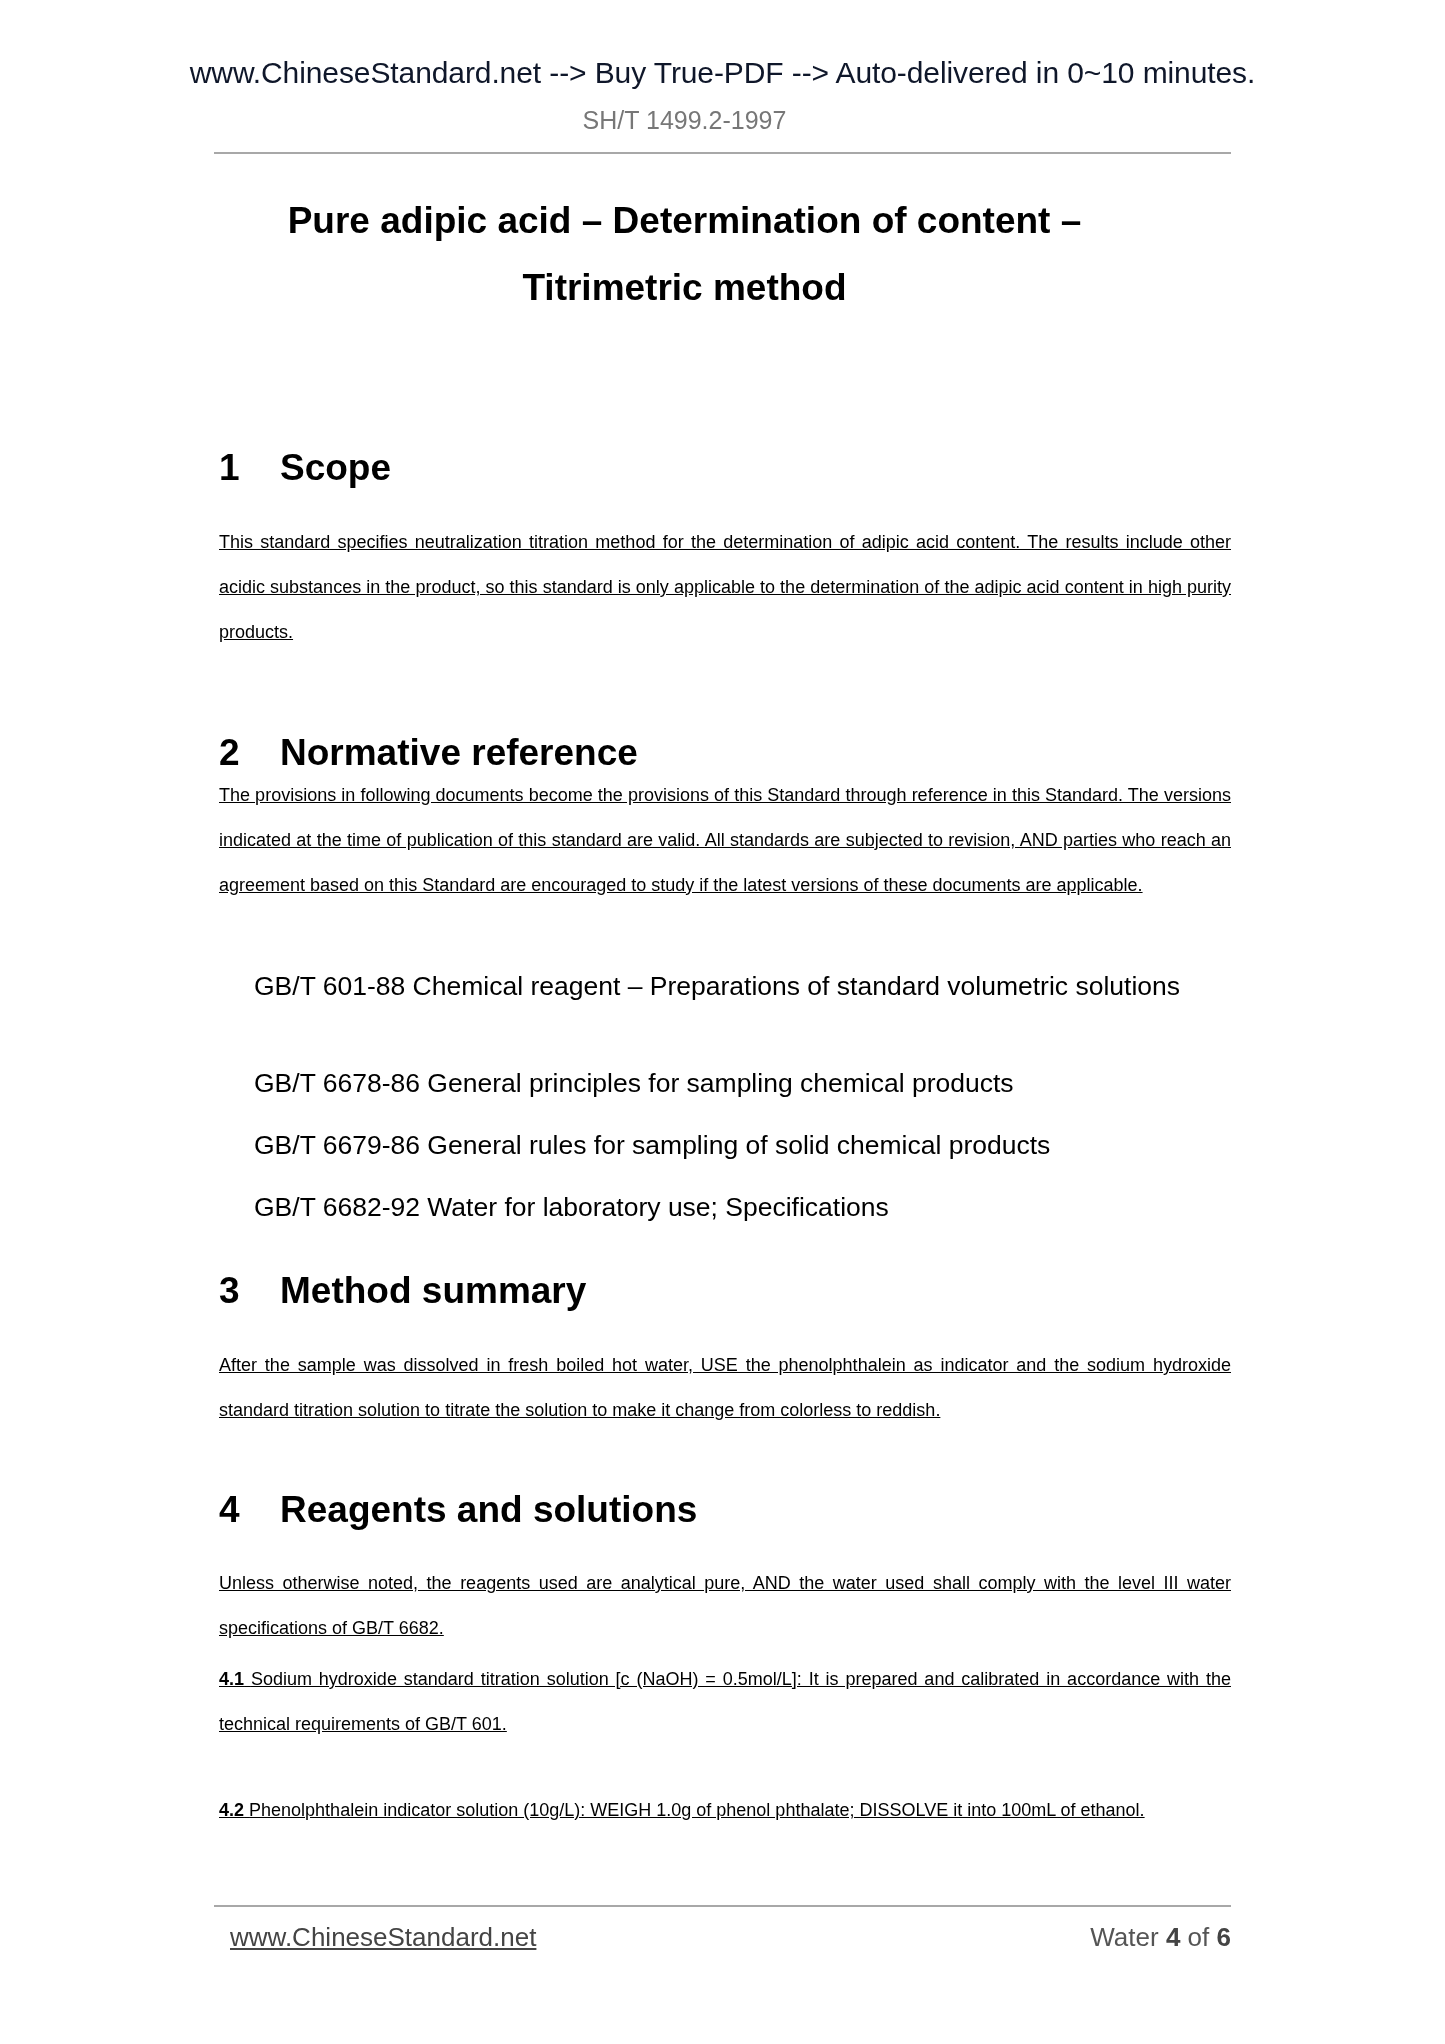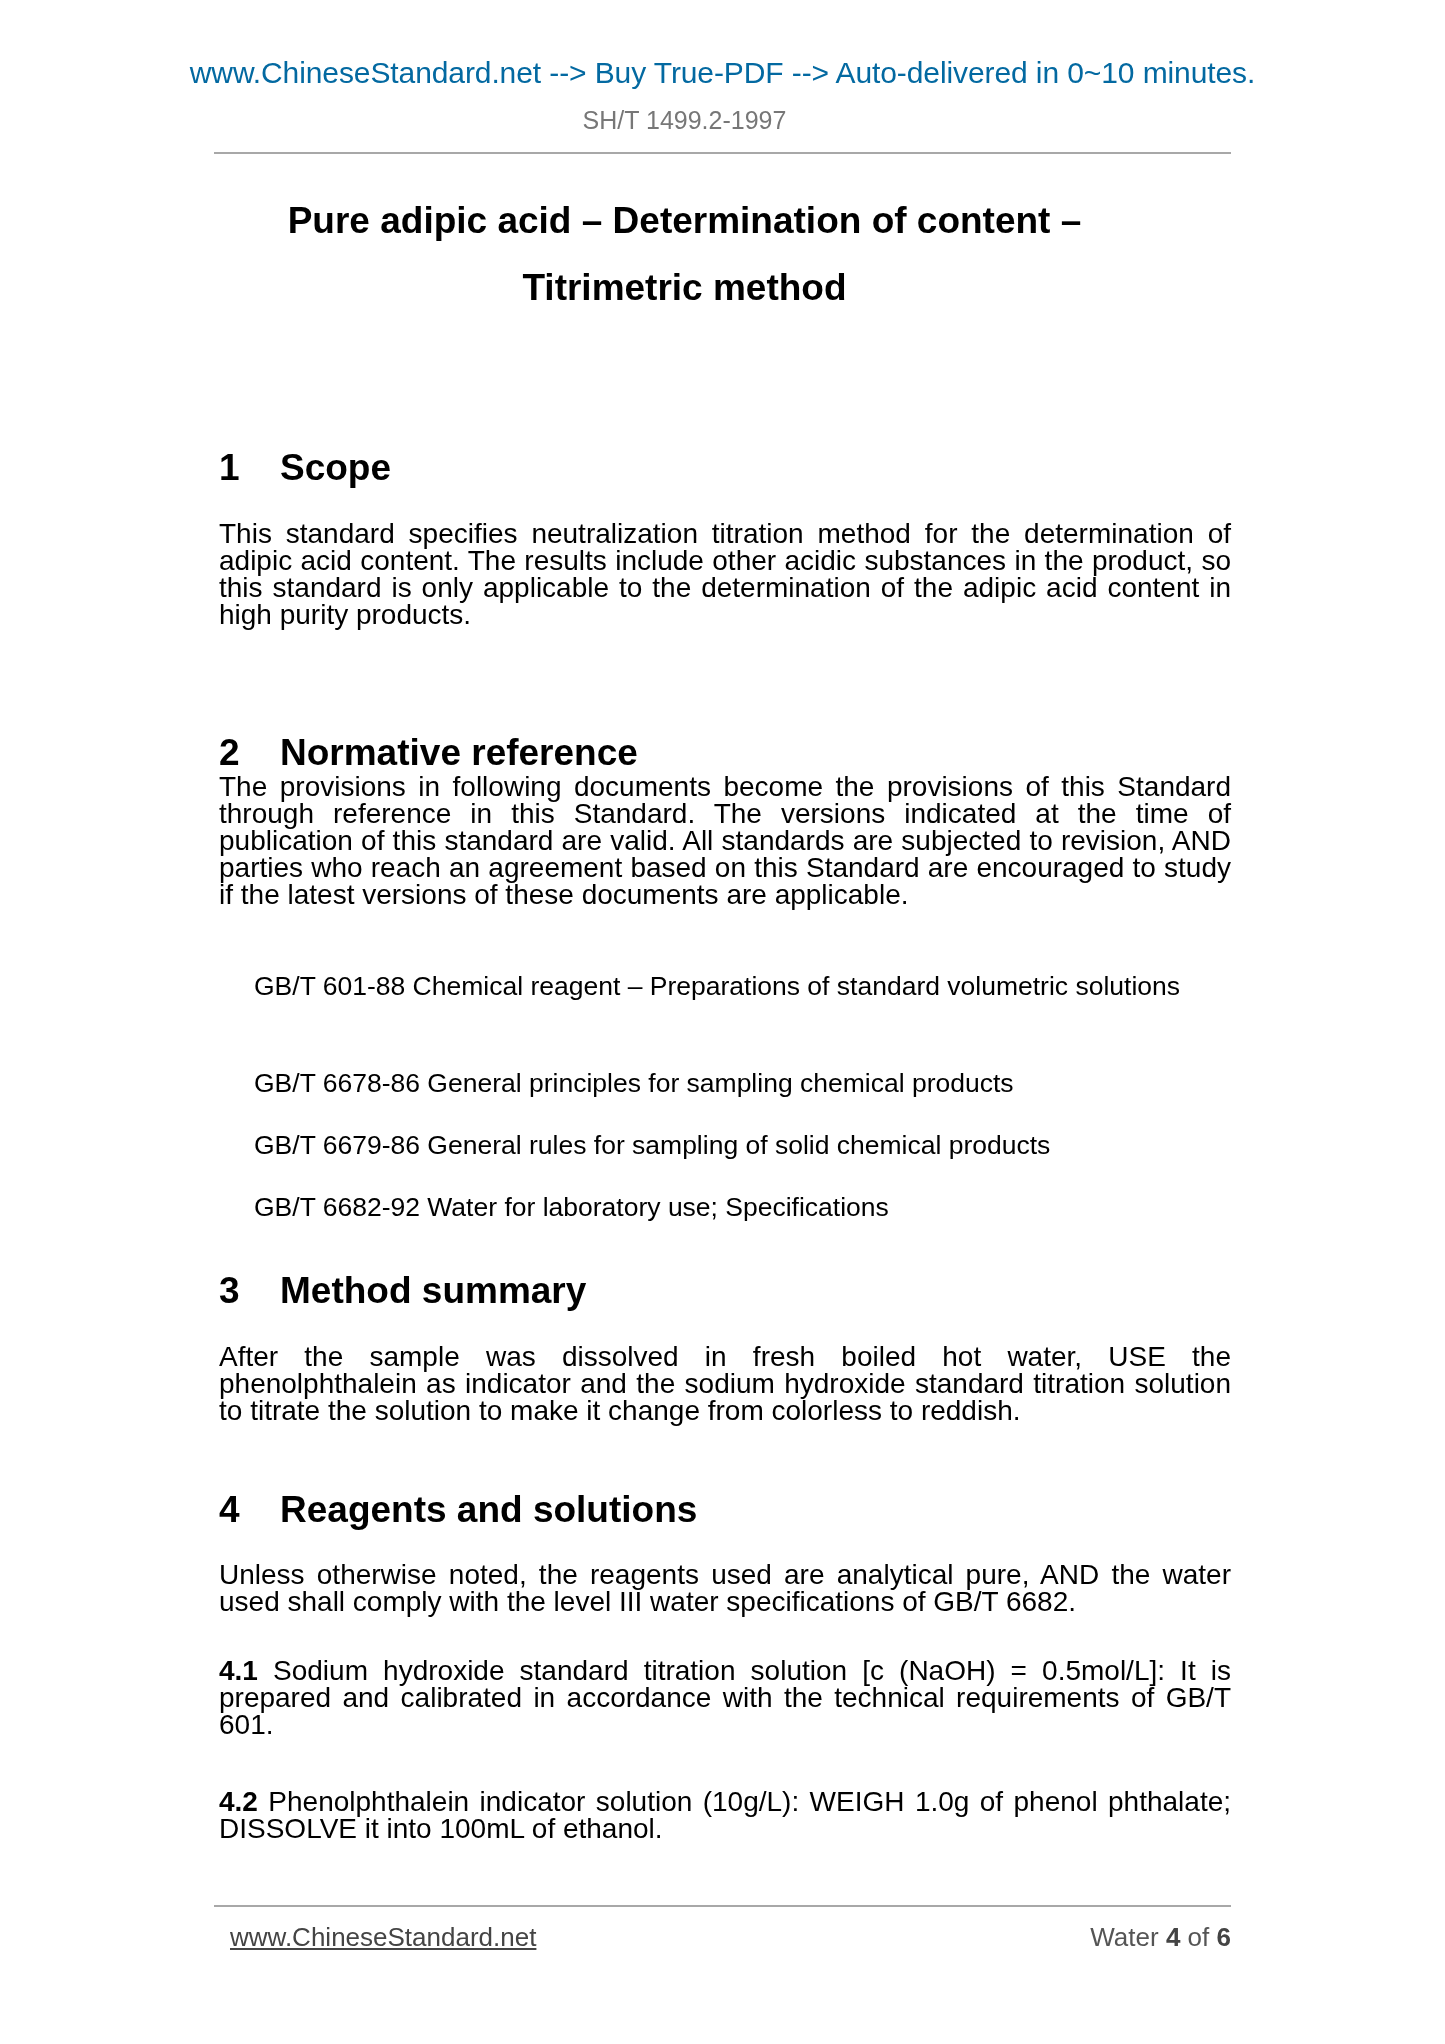--- a/index.html
+++ b/index.html
@@ -1,25 +1,25 @@
 <!DOCTYPE html>
 <html><head>
 <meta charset="utf-8">
 <style>
   html, body { margin: 0; padding: 0; background: #ffffff; }
   body { width: 1445px; height: 2044px; position: relative; overflow: hidden;
          font-family: "Liberation Sans", sans-serif; color: #000; }
   .abs { position: absolute; }
-  .top-banner { top: 56px; left: 0; width: 1445px; text-align: center; font-size: 30px; color: #0369a1; letter-spacing: -0.1px; }
+  .top-banner { top: 56px; left: 0; width: 1445px; text-align: center; font-size: 30px; color: #0f172a; letter-spacing: -0.1px; }
   .doc-code { top: 106px; left: 0; width: 1369px; text-align: center; font-size: 25px; color: #777; }
   .rule { left: 214px; width: 1017px; height: 2px; background: #a8a8a8; }
   .title { left: 0; width: 1369px; text-align: center; font-weight: bold; font-size: 37px; }
   .h1 { left: 219px; font-weight: bold; font-size: 37px; }
   .h1 .num { display: inline-block; width: 61px; }
-  .para { left: 219px; width: 1012px; font-size: 28px; line-height: 27px; text-align: justify; }
+  .para { left: 219px; width: 1012px; font-size: 18px; line-height: 45px; text-align: justify; text-decoration: underline; }
   .ref { left: 254px; width: 977px; font-size: 26.5px; line-height: 33.6px; text-align: justify; }
   .para b { font-weight: bold; }
   .footer-link { left: 230px; top: 1922px; font-size: 26px; color: #444; text-decoration: underline; }
   .footer-page { right: 214px; top: 1922px; font-size: 26px; color: #555; }
   .footer-page b { color: #444; }
 </style>
 </head>
 <body>
 
 <div class="abs top-banner">www.ChineseStandard.net --&gt; Buy True-PDF --&gt; Auto-delivered in 0~10 minutes.</div>

